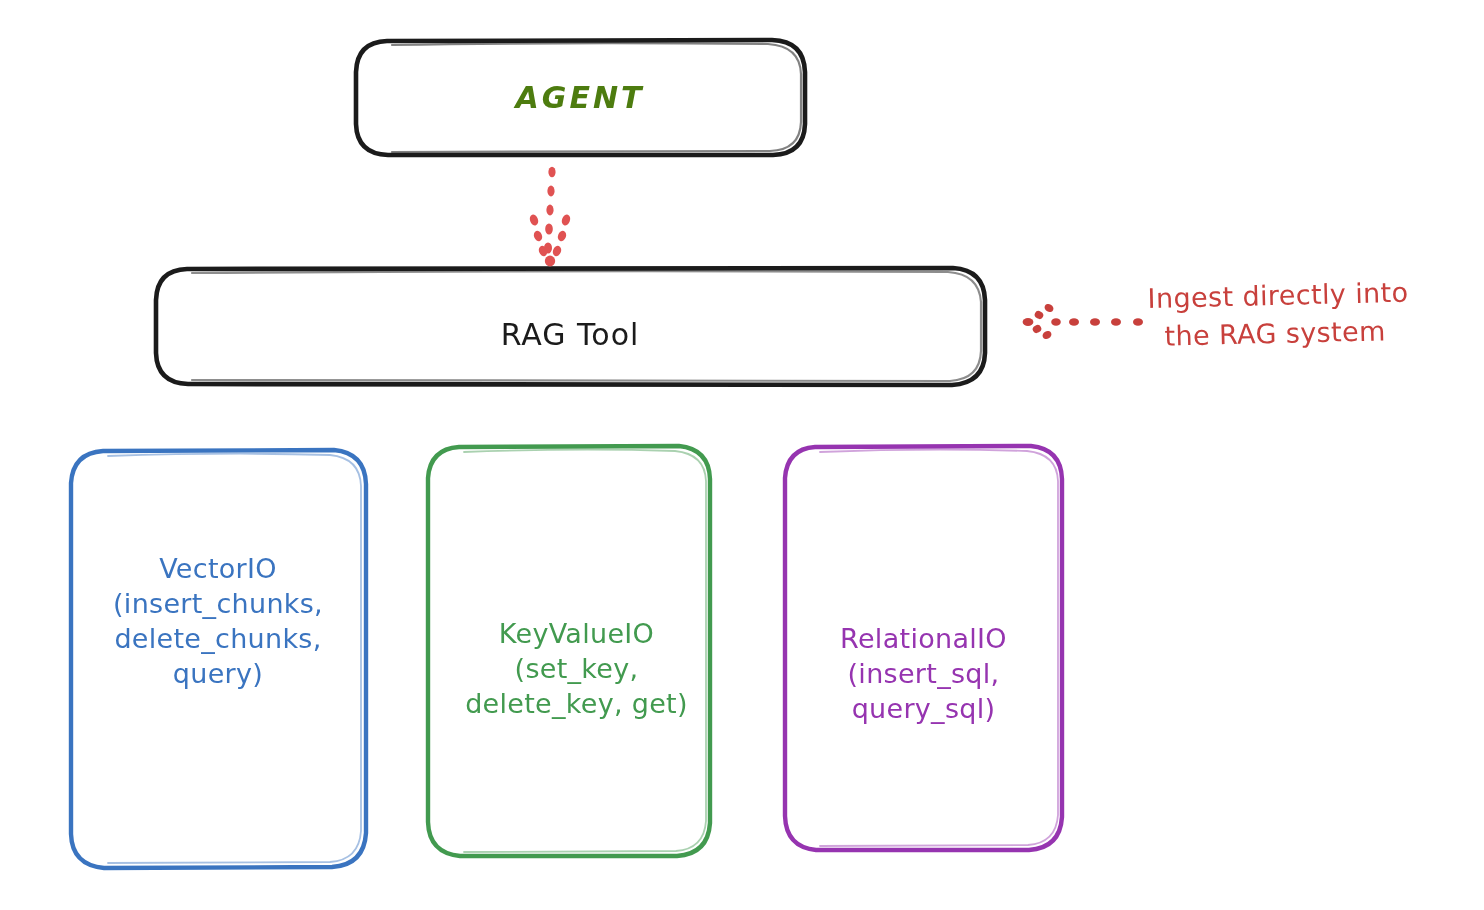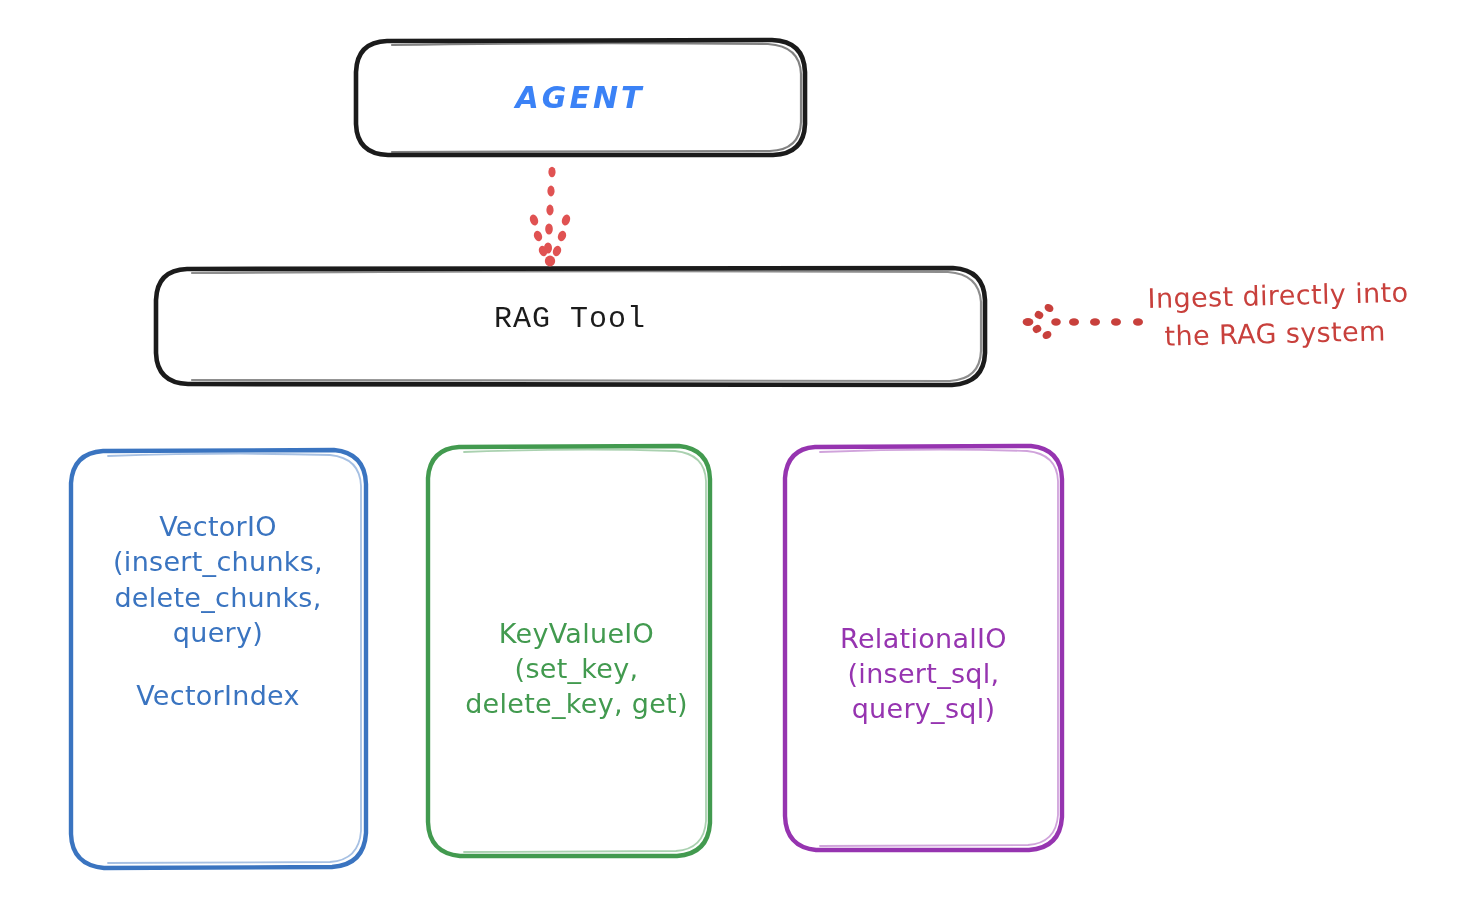--- a/index.html
+++ b/index.html
@@ -44,32 +44,31 @@
     left: 355px;
     top: 40px;
     width: 450px;
     height: 116px;
   }
   #agent-node .node-label {
     font-size: 30px;
     font-style: italic;
     font-weight: 700;
     letter-spacing: 3px;
-    color: #3b82f6;
+    color: #4d7c0f;
     font-family: "DejaVu Sans", sans-serif;
     text-align: right;
   }
 
   
   #rag-tool-node {
     left: 155px;
-    top: 261px;
+    top: 277px;
     width: 830px;
     height: 117px;
-    font-family: Liberation Mono, monospace;
   }
   #rag-tool-node .node-label {
     font-size: 30px;
     color: #1b1b1b;
     letter-spacing: 1px;
   }
 
   
   #vector-io-node {
     left: 70px;
@@ -208,21 +207,20 @@
 <div class="node" id="rag-tool-node">
   <span class="node-label">RAG Tool</span>
 </div>
 
 <div class="node" id="vector-io-node">
   <div class="node-label">
     <span class="card-text">VectorIO
 (insert_chunks,
 delete_chunks,
 query)</span>
-    <span class="card-index">VectorIndex</span>
   </div>
 </div>
 
 <div class="node" id="key-value-io-node">
   <div class="node-label">
     <span class="card-text">KeyValueIO
 (set_key,
 delete_key, get)</span>
   </div>
 </div>

